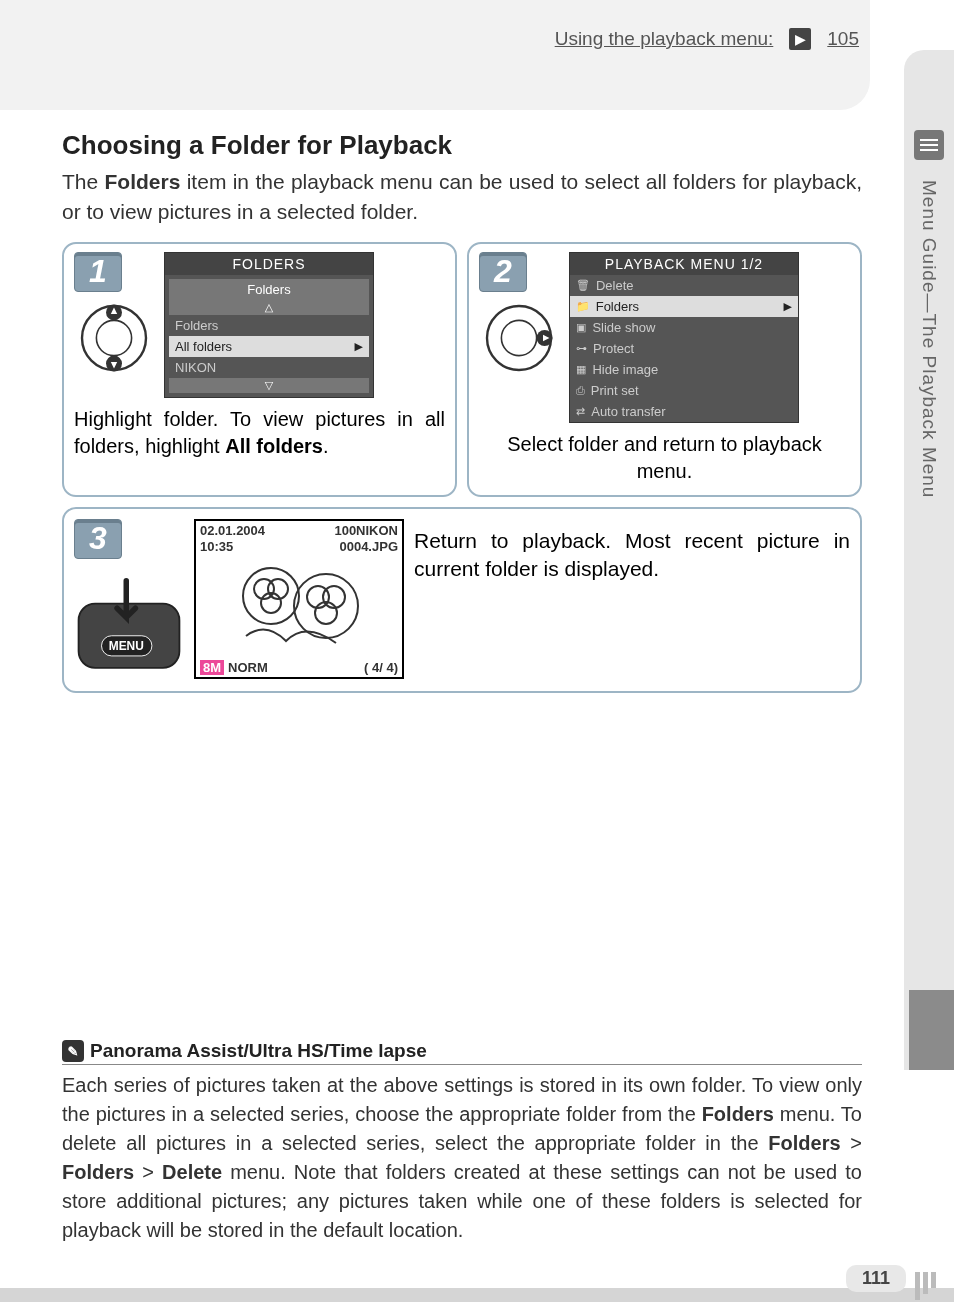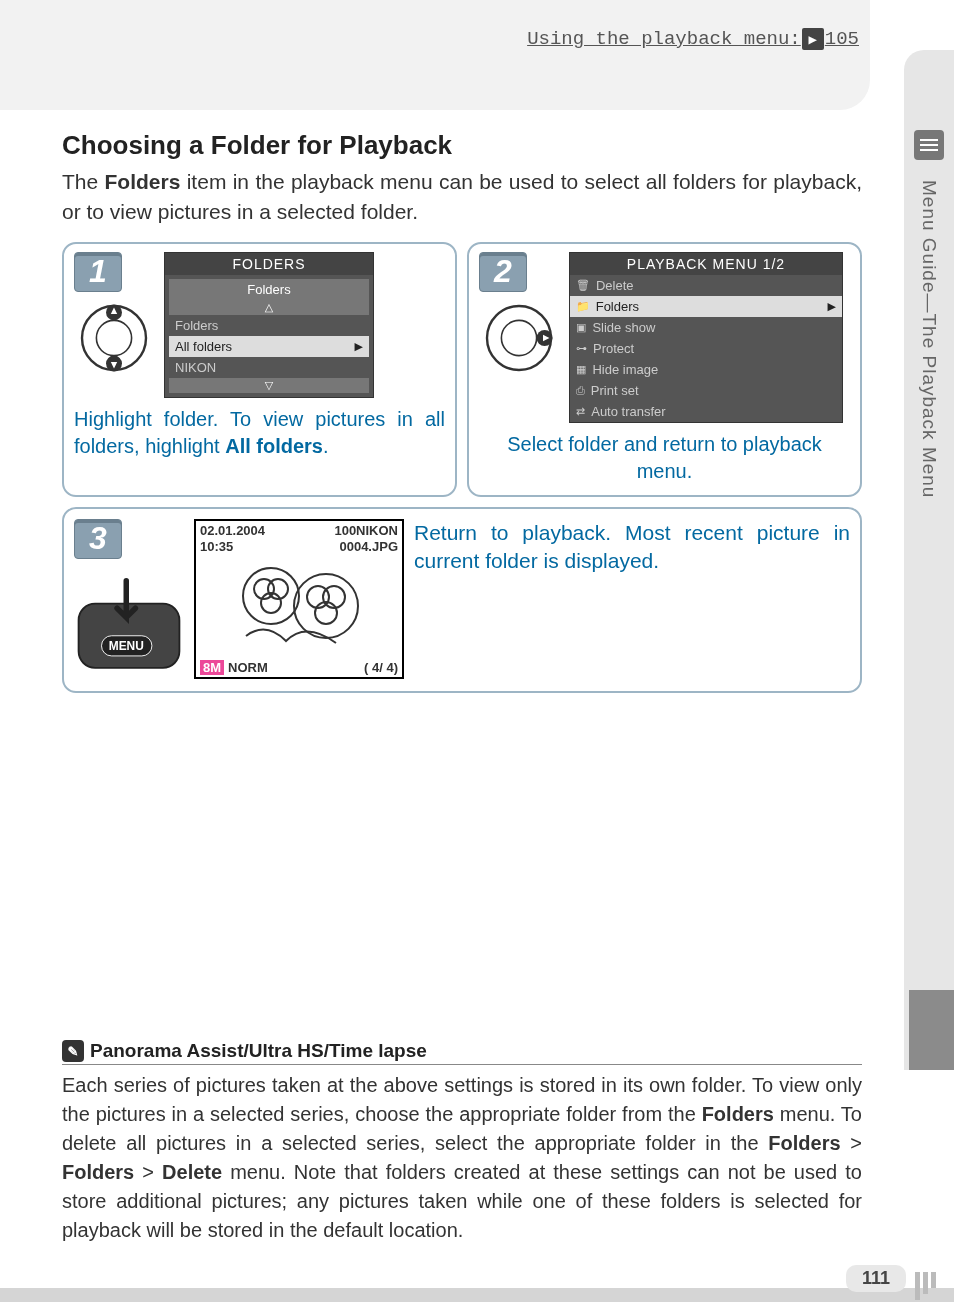--- a/index.html
+++ b/index.html
@@ -20,22 +20,21 @@
     border-bottom-right-radius: 30px;
   }
   .top-ref {
     position: absolute;
     top: 28px;
     right: 95px;
     font-size: 19px;
     color: #555;
     display: flex;
     align-items: flex-start;
-    gap: 1px;
-    font-family: Liberation Mono, monospace;
+    gap: 16px;
   }
   .top-ref .icon-box {
     width: 22px; height: 22px;
     background: #444;
     color: #fff;
     font-size: 14px;
     display: flex;
     align-items: center;
     justify-content: center;
     border-radius: 2px;
@@ -192,21 +191,21 @@
     text-align: center;
     color: #fff;
     font-size: 11px;
     padding: 1px 0;
   }
   .step-caption {
     font-size: 20px;
     text-align: center;
     margin-top: 8px;
     line-height: 1.35;
-    color: #0369a1;
+    color: #000000;
   }
   .step-caption.justify { text-align: justify; }
   .step-caption b { font-weight: bold; }
 
   .camera-svg { width: 110px; flex-shrink: 0; }
 
   .photo-screen {
     width: 210px;
     height: 160px;
     background: #fff;
@@ -369,21 +368,21 @@
       <div class="step-top">
         <div>
           <div class="step-num">2</div>
           <svg class="selector-ring" viewBox="0 0 100 100">
             <circle cx="50" cy="50" r="40" fill="none" stroke="#333" stroke-width="3"></circle>
             <circle cx="50" cy="50" r="22" fill="none" stroke="#333" stroke-width="2"></circle>
             <circle cx="82" cy="50" r="10" fill="#333"></circle>
             <polygon points="88,50 80,46 80,54" fill="#fff"></polygon>
           </svg>
         </div>
-        <div class="screen" style="width:274px">
+        <div class="screen" style="width:230px">
           <div class="screen-title">PLAYBACK MENU  1/2</div>
           <div class="screen-row">
               <span class="mic">🗑</span>
               <span>Delete</span>
             </div>
           <div class="screen-row sel">
               <span class="mic">📁</span>
               <span>Folders</span>
               <span class="play">▶</span>
             </div>
@@ -438,21 +437,21 @@
             <circle cx="102" cy="46" r="11"></circle>
             <circle cx="118" cy="46" r="11"></circle>
             <circle cx="110" cy="62" r="11"></circle>
           <path d="M30 85 Q 50 70 70 90 Q 90 70 120 92"></path>
         </g>
       </svg>
       <span class="photo-label" style="bottom:2px;left:4px;background:#ec4899;color:#fff;padding:0 3px;text-shadow:none">8M</span>
       <span class="photo-label" style="bottom:2px;left:32px">NORM</span>
       <span class="photo-label" style="bottom:2px;right:4px">(    4/    4)</span>
     </div>
-    <p class="step-caption justify" style="flex:1;text-align:justify;margin-top:0;font-size:21px">Return to playback.  Most recent picture in current folder is displayed.</p>
+    <p class="step-caption justify" style="flex:1;text-align:justify;margin-top:8px;font-size:21px">Return to playback.  Most recent picture in current folder is displayed.</p>
   </div>
 
 </div>
 
 <div class="note-section">
   <div class="note-title">
     <span class="note-icon">✎</span>
     <span>Panorama Assist/Ultra HS/Time lapse</span>
   </div>
   <hr class="note-hr">

